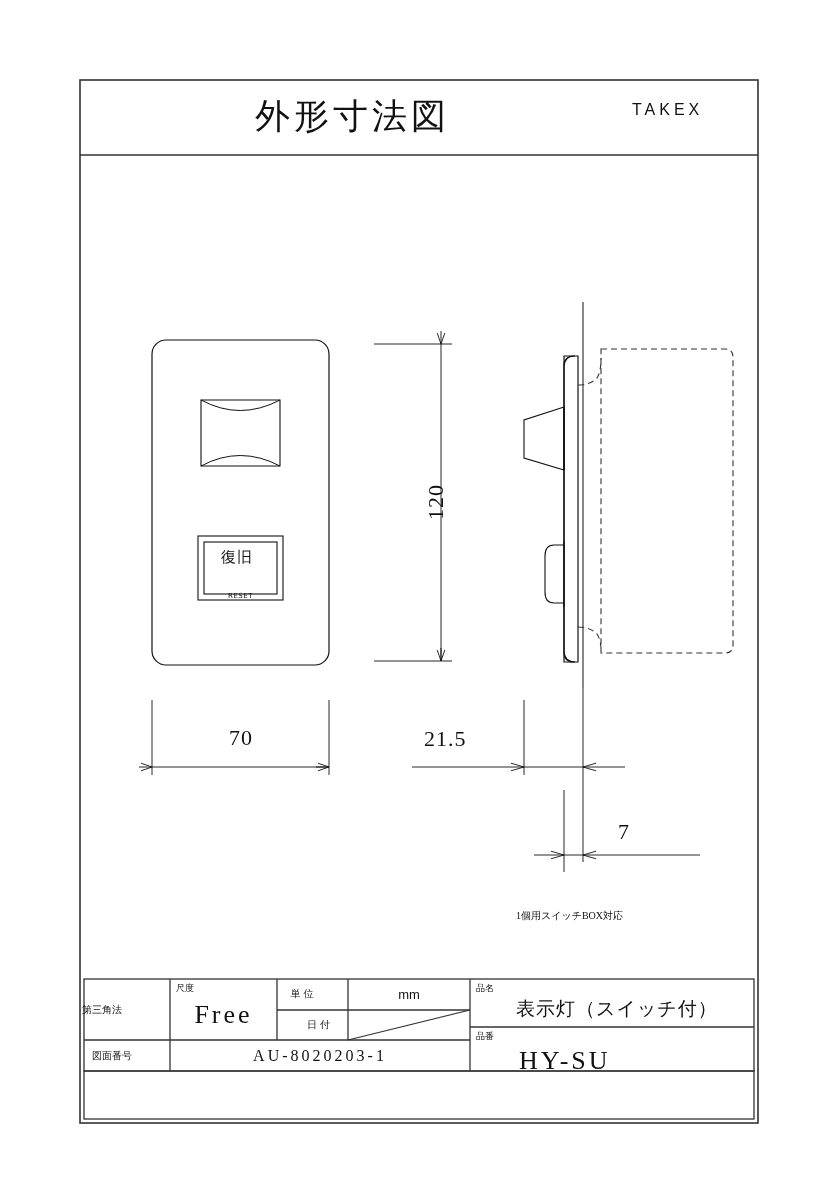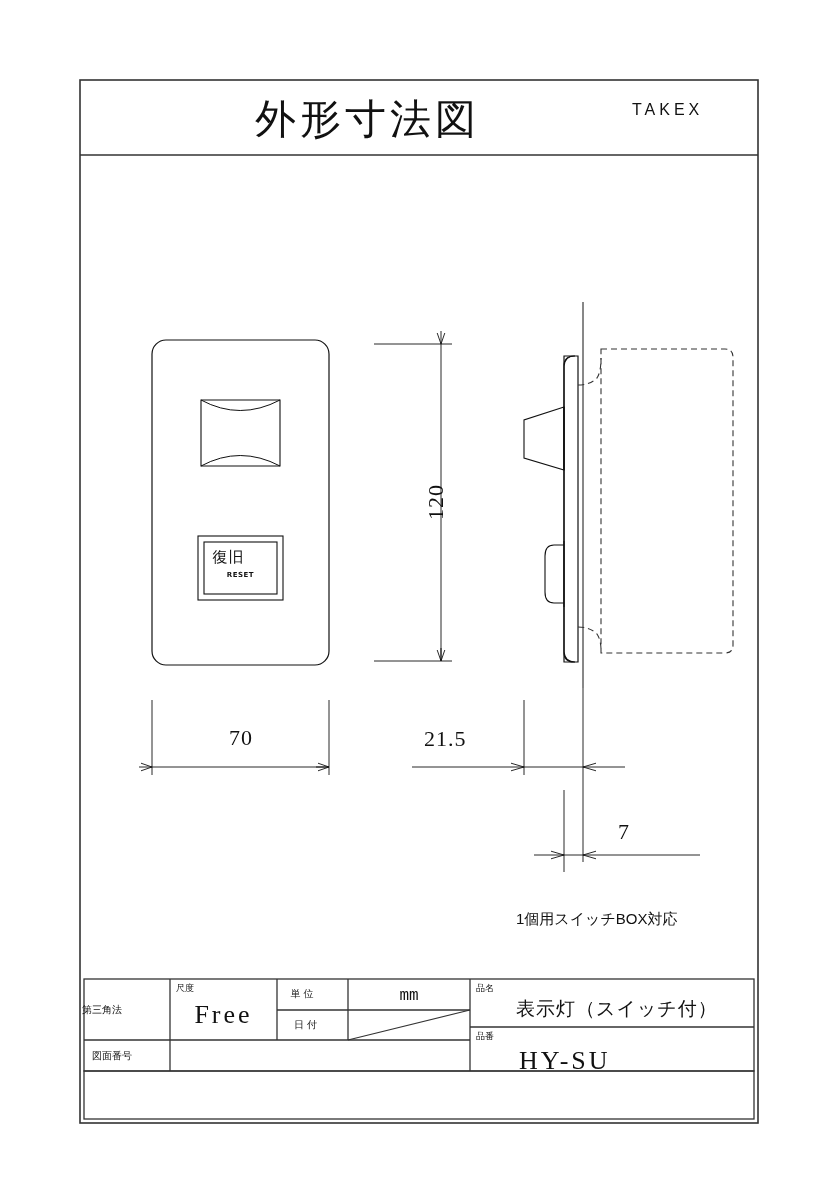--- a/index.html
+++ b/index.html
@@ -31,53 +31,54 @@
   }
   
   .txt {
     position: absolute;
     white-space: nowrap;
     color: #111;
     line-height: 1;
   }
   .title-jp {
     font-family: "DejaVu Serif", "Liberation Serif", serif;
-    font-size: 41px;
+    font-size: 35px;
     letter-spacing: 4px;
   }
   .brand {
     font-family: Liberation Sans, sans-serif;
     font-size: 16px;
     letter-spacing: 4px;
     text-align: right;
   }
   .dim {
     font-family: "Liberation Serif", "DejaVu Serif", serif;
     font-size: 22px;
     letter-spacing: 1px;
   }
   .dim-vert {
     transform-origin: left top;
     transform: rotate(-90deg);
   }
   .note {
-    font-family: Liberation Sans, sans-serif;
-    font-size: 15px;
+    font-family: Liberation Serif, serif;
+    font-size: 10px;
     letter-spacing: 0px;
   }
   .btn-jp {
     font-family: "DejaVu Serif", "Liberation Serif", serif;
     font-size: 15px;
     letter-spacing: 1px;
   }
   .btn-en {
     font-family: "DejaVu Sans", "Liberation Sans", sans-serif;
     font-size: 7px;
-    font-weight: bold;
+    font-weight: normal;
     letter-spacing: 0.5px;
+    margin-top: 21px;
   }
   .tb-label {
     font-family: "DejaVu Sans", "Liberation Sans", sans-serif;
     font-size: 10px;
     letter-spacing: 0px;
   }
   .tb-label-sm {
     font-family: "DejaVu Sans", "Liberation Sans", sans-serif;
     font-size: 9px;
     letter-spacing: 0px;
@@ -91,22 +92,22 @@
     font-family: "Liberation Serif", "DejaVu Serif", serif;
     font-size: 16px;
     letter-spacing: 3px;
   }
   .tb-value-jp {
     font-family: "DejaVu Serif", "Liberation Serif", serif;
     font-size: 19px;
     letter-spacing: 1px;
   }
   .tb-unit {
-    font-family: Liberation Mono, monospace;
-    font-size: 16px;
+    font-family: Liberation Sans, sans-serif;
+    font-size: 13px;
     letter-spacing: 0px;
   }
   .ctr {
     text-align: center;
   }
 </style>
 </head>
 <body>
 
 <div id="sheet">
@@ -216,42 +217,43 @@
       <line x1="84" y1="1040" x2="470" y2="1040"></line>
       <line x1="470" y1="1027" x2="754" y2="1027"></line>
     </g>
 
     <line x1="348" y1="1040" x2="470" y2="1010" stroke="#333" stroke-width="1.1"></line>
   </svg>
 
   <div class="txt title-jp" style="left:255px; top:99px;">外形寸法図</div>
   <div class="txt brand" style="left:632px; top:102px;">TAKEX</div>
 
-  <div class="txt btn-jp ctr" style="left:204px; top:550px; width:49px;">復旧</div>
+  <div class="txt btn-jp ctr" style="left:204px; top:550px; width:49px;text-align:right;">復旧</div>
   <div class="txt btn-en ctr" style="left:204px; top:572px; width:73px;">RESET</div>
 
   <div class="txt dim dim-vert" style="left:425px; top:520px;">120</div>
   <div class="txt dim ctr" style="left:205px; top:727px; width:72px;">70</div>
   <div class="txt dim" style="left:424px; top:728px;">21.5</div>
   <div class="txt dim" style="left:618px; top:821px;">7</div>
 
   <div class="txt note" style="left:516px; top:911px;">1個用スイッチBOX対応</div>
 
   <div class="txt tb-label" style="left:82px; top:1005px;">第三角法</div>
 
   <div class="txt tb-label-sm" style="left:176px; top:984px;">尺度</div>
   <div class="txt tb-value ctr" style="left:170px; top:1002px; width:107px;">Free</div>
 
   <div class="txt tb-label ctr" style="left:277px; top:989px; width:50px;">単 位</div>
   <div class="txt tb-unit ctr" style="left:348px; top:988px; width:122px;">mm</div>
 
-  <div class="txt tb-label ctr" style="left:277px; top:1020px; width:57px;">日 付</div>
+  <div class="txt tb-label ctr" style="left:290px; top:1020px; width:57px;">日 付</div>
   <div class="txt tb-value-sm ctr" style="left:348px; top:1018px; width:122px;"></div>
 
   <div class="txt tb-label" style="left:92px; top:1051px;">図面番号</div>
+  <div class="txt tb-value-sm ctr" style="left:170px; top:1048px; width:300px;">AU-8020203-1</div>
 
   <div class="txt tb-label-sm" style="left:476px; top:984px;">品名</div>
   <div class="txt tb-value-jp" style="left:516px; top:999px;">表示灯（スイッチ付）</div>
 
   <div class="txt tb-label-sm" style="left:476px; top:1032px;">品番</div>
   <div class="txt tb-value" style="left:519px; top:1048px;">HY-SU</div>
 
 </div>
 
 </body></html>

